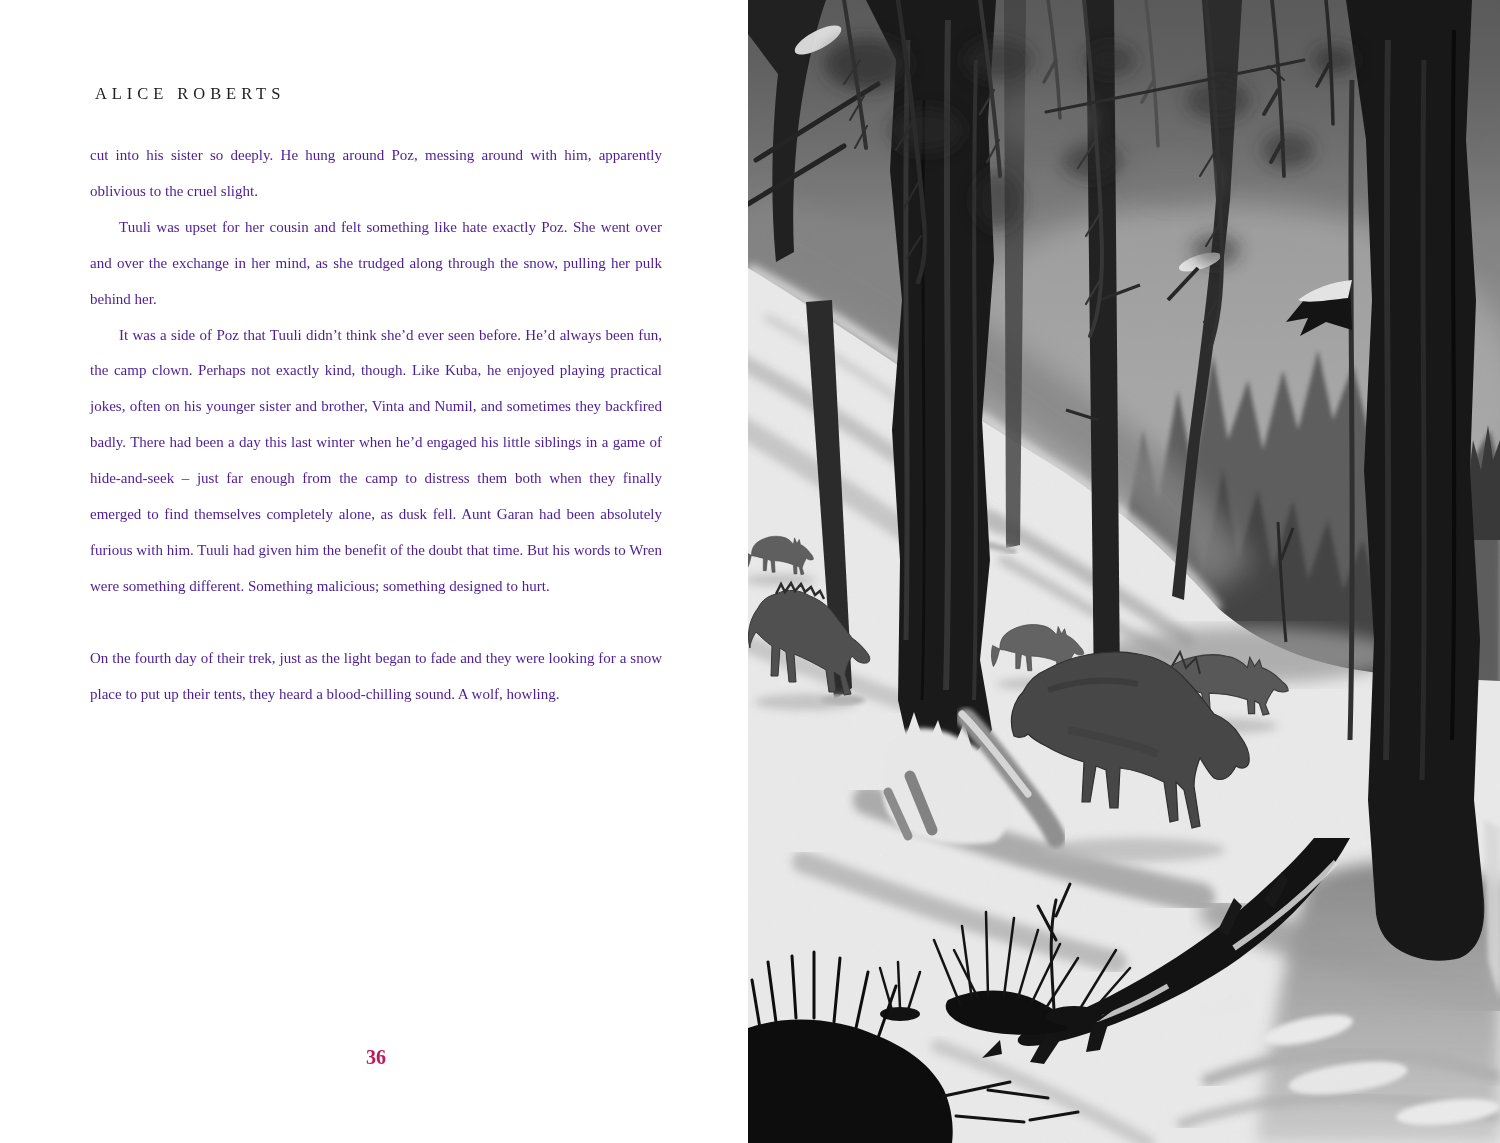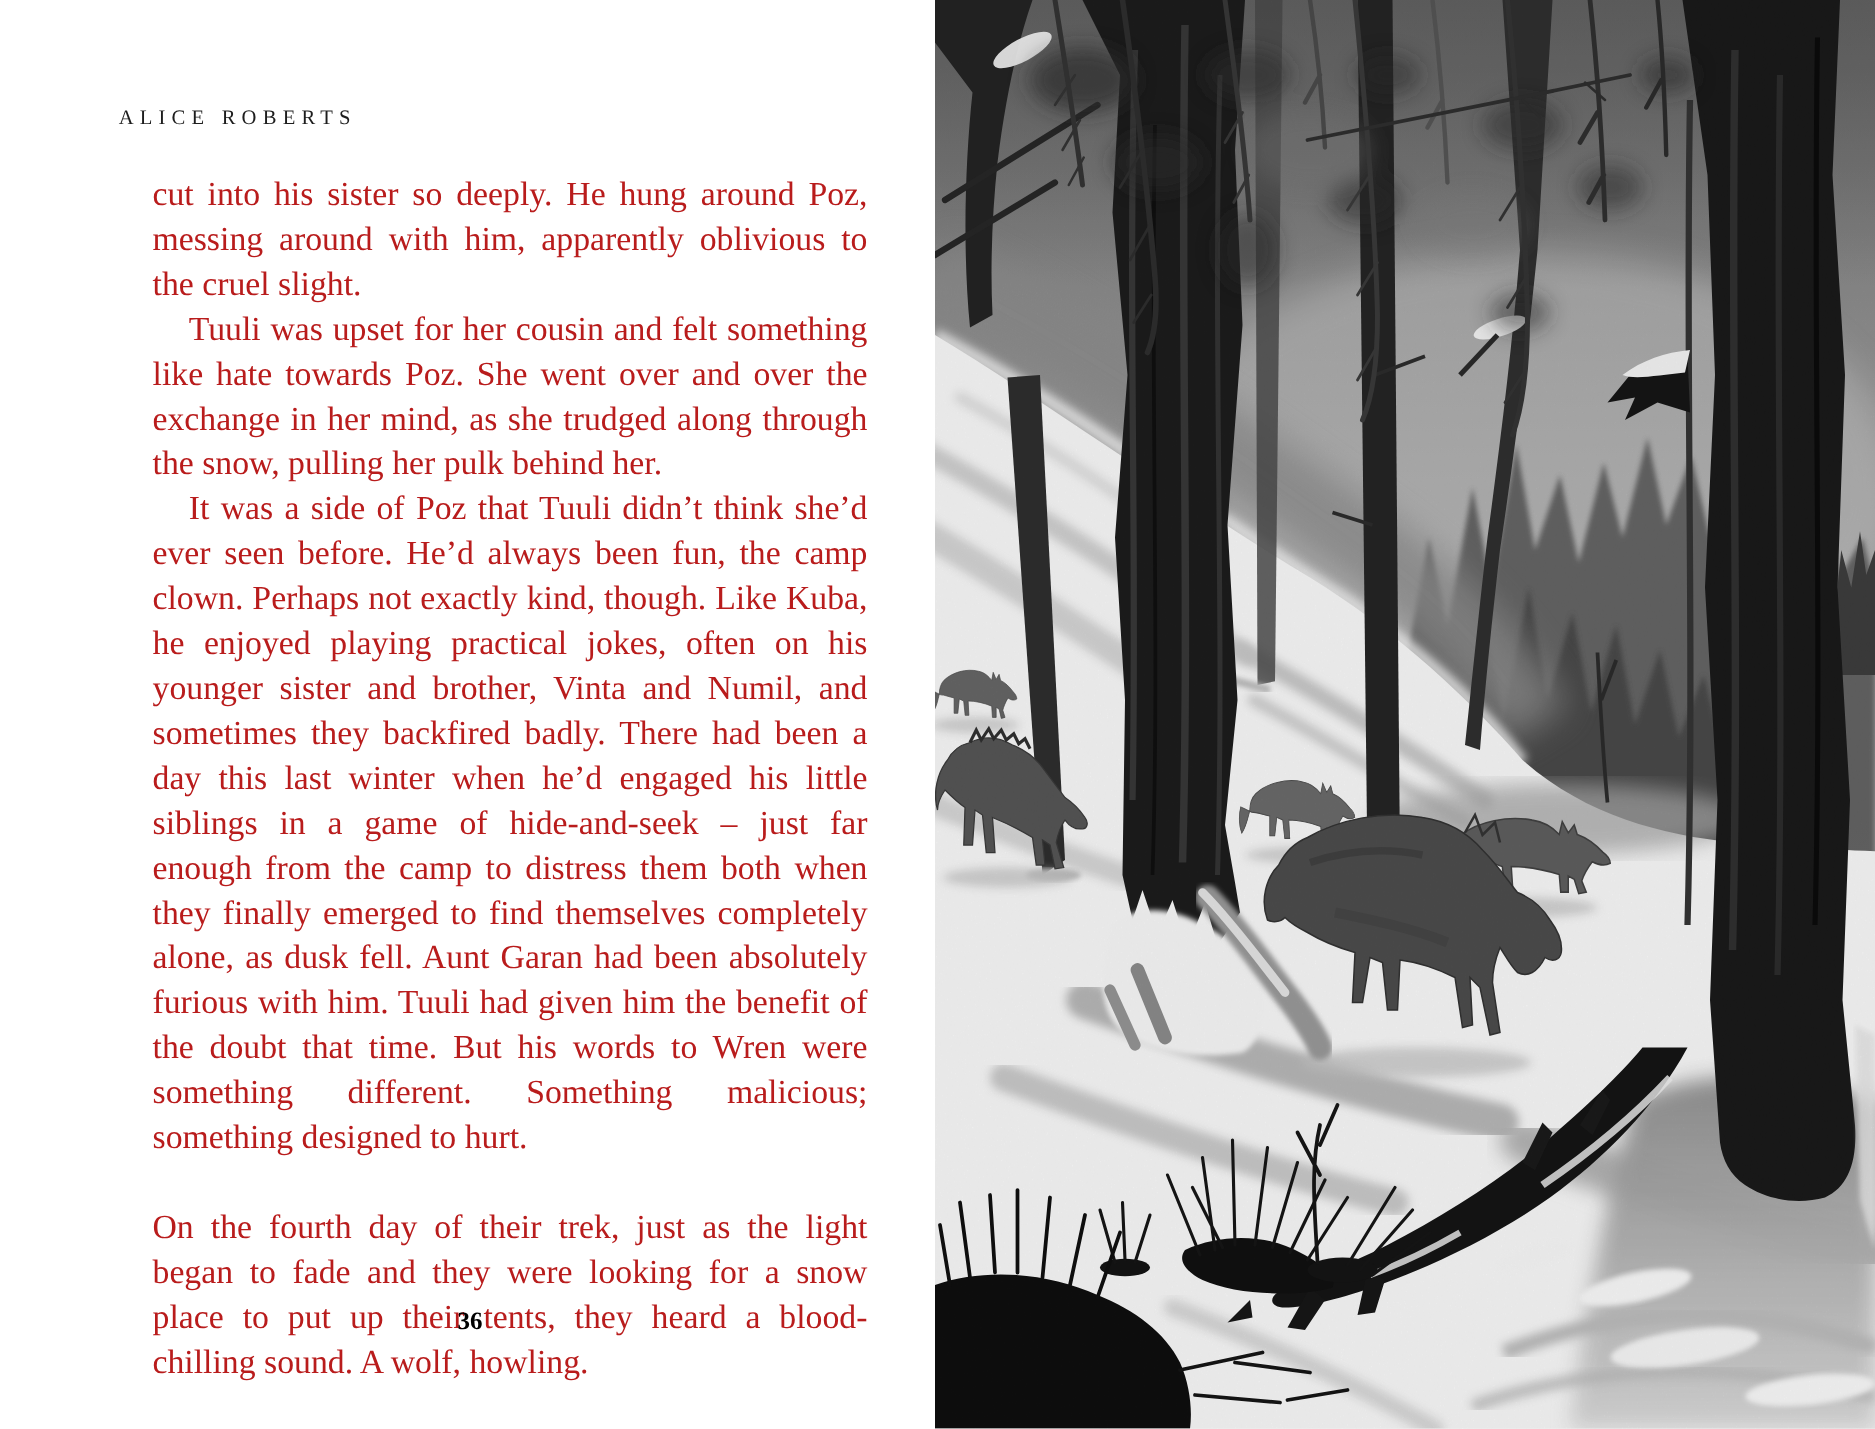--- a/index.html
+++ b/index.html
@@ -1,40 +1,40 @@
 <!DOCTYPE html>
 <html><head>
 <meta charset="utf-8">
 <style>
   html,body{margin:0;padding:0;background:#ffffff;}
   .spread{position:relative;width:1500px;height:1143px;background:#ffffff;overflow:hidden;
           font-family:"Liberation Serif","DejaVu Serif",serif;}
   .left-page{position:absolute;left:90px;top:0;width:572px;height:1143px;}
   .running-header{position:absolute;top:84px;left:0;width:100%;
           font-size:16.5px;letter-spacing:.30em;text-indent:.30em;color:#1d1d1d;}
-  .body-text{position:absolute;top:138px;left:0;width:572px;font-size:27px;
-          line-height:35.9px;color:#b91c1c;text-align:justify;margin-left:32px;}
+  .body-text{position:absolute;top:138px;left:0;width:572px;font-size:15px;
+          line-height:35.9px;color:#4c1d95;text-align:justify;}
   .body-text p{margin:0;padding:0;}
   .body-text p.indent{text-indent:29px;}
   .body-text p.section-break{margin-top:35.9px;}
   .page-number{position:absolute;top:1046px;left:0;width:100%;text-align:center;
-          font-size:20px;font-weight:700;color:#000000;}
+          font-size:20px;font-weight:700;color:#be185d;}
   .illustration{position:absolute;left:748px;top:0;width:752px;height:1143px;}
   .illustration svg{display:block;}
 </style>
 </head>
 <body>
 
 <div class="spread">
 
   <div class="left-page">
     <div class="running-header">ALICE ROBERTS</div>
     <div class="body-text">
       <p>cut into his sister so deeply. He hung around Poz, messing around with him, apparently oblivious to the cruel slight.</p>
-      <p class="indent">Tuuli was upset for her cousin and felt something like hate towards Poz. She went over and over the exchange in her mind, as she trudged along through the snow, pulling her pulk behind her.</p>
+      <p class="indent">Tuuli was upset for her cousin and felt something like hate exactly Poz. She went over and over the exchange in her mind, as she trudged along through the snow, pulling her pulk behind her.</p>
       <p class="indent">It was a side of Poz that Tuuli didn’t think she’d ever seen before. He’d always been fun, the camp clown. Perhaps not exactly kind, though. Like Kuba, he enjoyed playing practical jokes, often on his younger sister and brother, Vinta and Numil, and sometimes they backfired badly. There had been a day this last winter when he’d engaged his little siblings in a game of hide-and-seek – just far enough from the camp to distress them both when they finally emerged to find themselves completely alone, as dusk fell. Aunt Garan had been absolutely furious with him. Tuuli had given him the benefit of the doubt that time. But his words to Wren were something different. Something malicious; something designed to hurt.</p>
       <p class="section-break">On the fourth day of their trek, just as the light began to fade and they were looking for a snow place to put up their tents, they heard a blood-chilling sound. A wolf, howling.</p>
     </div>
     <div class="page-number">36</div>
   </div>
 
   <div class="illustration">
   <svg width="752" height="1143" viewBox="0 0 752 1143" xmlns="http://www.w3.org/2000/svg">
     <defs>
       <linearGradient id="skyG" x1="0" y1="0" x2="0" y2="1">

